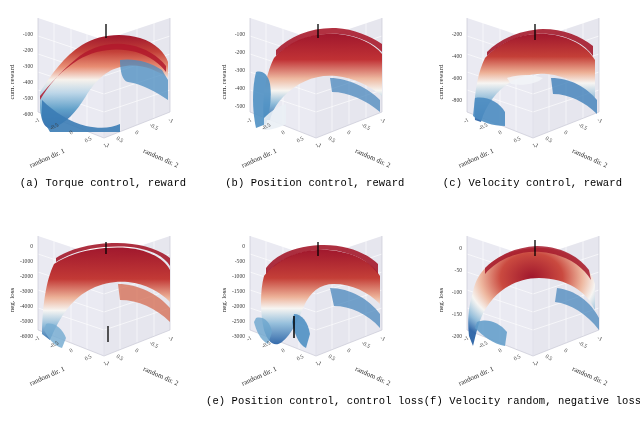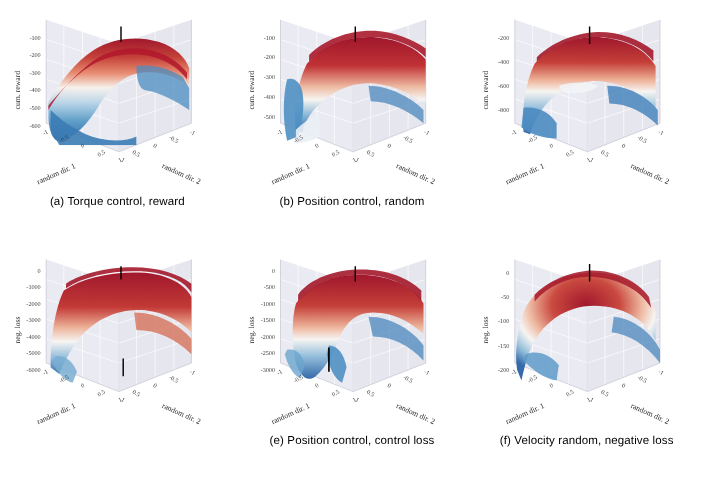--- a/index.html
+++ b/index.html
@@ -31,21 +31,21 @@
   }
   .plot-wrap {
     position: relative;
     width: 206px;
     height: 175px;
   }
   .plot-wrap svg {
     display: block;
   }
   .caption {
-    font-family: Liberation Sans, sans-serif;
+    font-family: Liberation Mono, monospace;
     font-size: 10.5px;
     text-align: center;
     margin-top: 2px;
     letter-spacing: 0.1px;
     white-space: nowrap;
   }
   .axis-title {
     font-family: "Liberation Serif", serif;
     font-size: 7px;
     fill: #262626;
@@ -219,21 +219,21 @@
         <g class="tick-label" text-anchor="middle">
           <text transform="translate(170,122) rotate(30)">-1</text>
           <text transform="translate(153,128) rotate(30)">-0.5</text>
           <text transform="translate(136,134) rotate(30)">0</text>
           <text transform="translate(119,141) rotate(30)">0.5</text>
           <text transform="translate(107,147) rotate(30)">1</text>
         </g>
         <text class="axis-title" transform="translate(160,160) rotate(24)" text-anchor="middle">random dir. 2</text>
       </svg>
     </div>
-    <div class="caption">(b) Position control, random</div>
+    <div class="caption">(b) Position control, reward</div>
   </div>
 
   <div class="panel">
     <div class="plot-wrap">
       <svg width="206" height="175" viewBox="0 0 206 175">
         <defs>
           <linearGradient id="gradC" x1="0" y1="0" x2="0" y2="1">
             <stop offset="0%" stop-color="#9e1127"></stop>
             <stop offset="26%" stop-color="#c33a32"></stop>
             <stop offset="44%" stop-color="#edae93"></stop>
@@ -295,20 +295,21 @@
         <g class="tick-label" text-anchor="middle">
           <text transform="translate(170,122) rotate(30)">-1</text>
           <text transform="translate(153,128) rotate(30)">-0.5</text>
           <text transform="translate(136,134) rotate(30)">0</text>
           <text transform="translate(119,141) rotate(30)">0.5</text>
           <text transform="translate(107,147) rotate(30)">1</text>
         </g>
         <text class="axis-title" transform="translate(160,160) rotate(24)" text-anchor="middle">random dir. 2</text>
       </svg>
     </div>
+    <div class="caption">(c) Velocity control, reward</div>
   </div>
 
   <div class="panel">
     <div class="plot-wrap">
       <svg width="206" height="175" viewBox="0 0 206 175">
         <defs>
           <linearGradient id="gradD" x1="0" y1="0" x2="0" y2="1">
             <stop offset="0%" stop-color="#9e1127"></stop>
             <stop offset="34%" stop-color="#c13430"></stop>
             <stop offset="54%" stop-color="#ecaf95"></stop>

